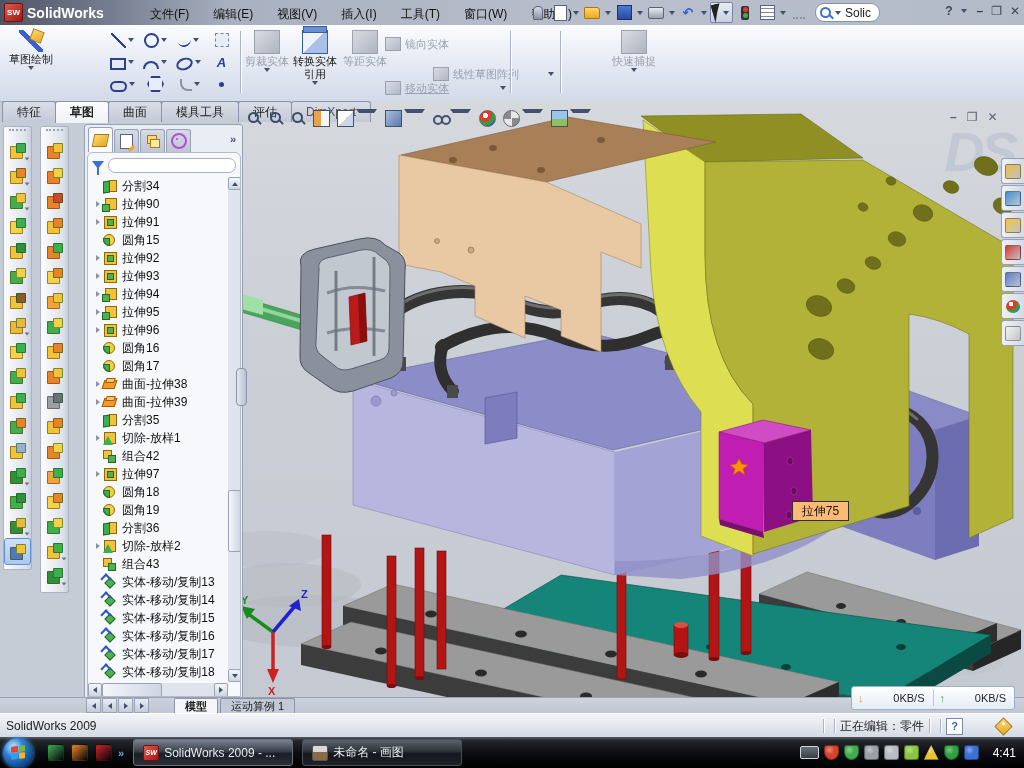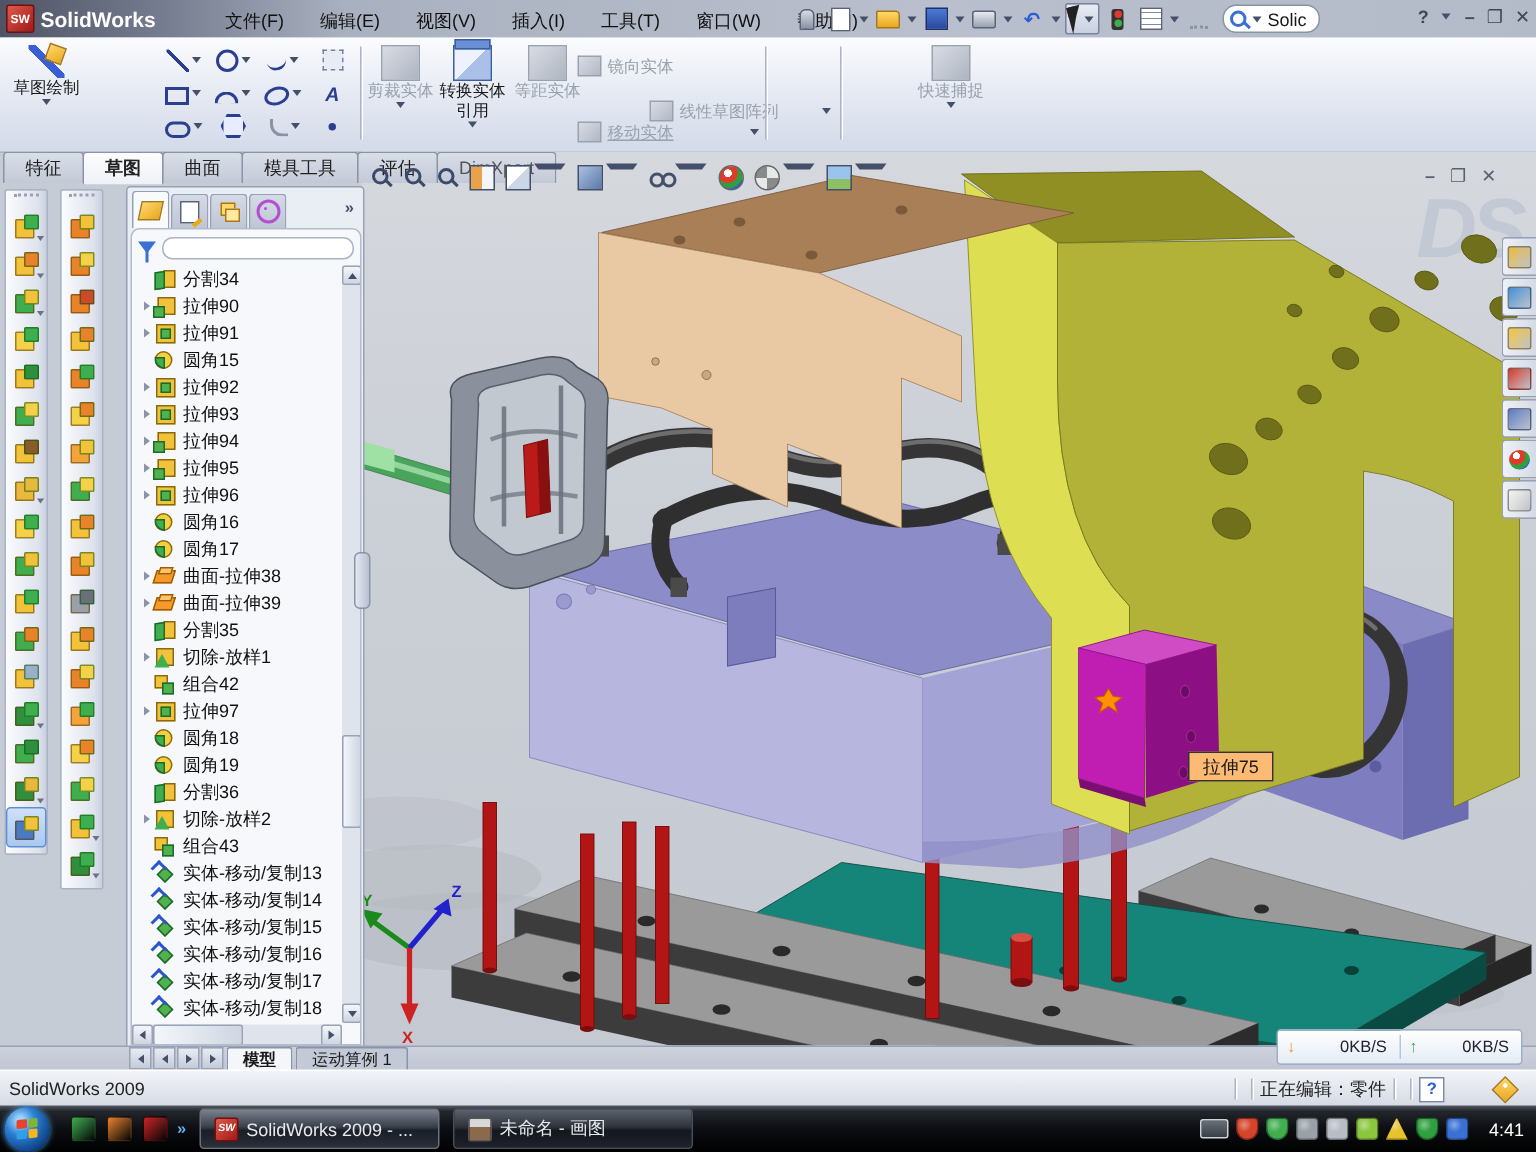--- a/index.html
+++ b/index.html
@@ -168,21 +168,21 @@
   .tpi{width:14px;height:13px;border-radius:2px;}
   #splitter{left:236px;top:368px;width:9px;height:36px;background:linear-gradient(90deg,#e4e8f0,#b8c0d0);border:1px solid #8a93a8;border-radius:4px;z-index:7;}
   #tooltip{left:744px;top:501px;width:55px;height:18px;background:#fdba74;border:1px solid #333;display:flex;align-items:center;justify-content:center;font-size:12px;z-index:8;margin-left:48px;}
   #netmeter{left:851px;top:686px;width:162px;height:22px;background:linear-gradient(180deg,#fff,#e4ecf6);border:1px solid #9ab0c8;border-radius:3px;display:flex;align-items:center;z-index:8;font-size:11px;color:#223;}
   #netmeter .cell{flex:1;display:flex;align-items:center;justify-content:space-between;padding:0 8px 0 6px;}
   #netmeter .div{width:1px;height:16px;background:#b8c6d8;}
   .arr-dn{color:#e89a1a;font-weight:bold;}
   .arr-up{color:#3fae4a;font-weight:bold;}
 
   
-  #doctabrow{left:0;top:697px;width:1024px;height:16px;background:linear-gradient(180deg,#cdd2dc,#bfc5d2);border-top:1px solid #9aa3b5;display:flex;align-items:flex-end;}
+  #doctabrow{left:0;top:697px;width:1024px;height:16px;background:linear-gradient(180deg,#cdd2dc,#bfc5d2);border-top:1px solid #9aa3b5;display:flex;align-items:flex-end;gap:23px;}
   #docnav{margin-left:86px;display:flex;gap:1px;margin-bottom:1px;}
   .dnav{width:13px;height:13px;background:linear-gradient(180deg,#e8ecf4,#c4ccda);border:1px solid #9aa3b5;display:flex;align-items:center;justify-content:center;}
   .doctab{height:15px;padding:0 10px;display:flex;align-items:center;font-size:11px;border:1px solid #8a93a8;border-bottom:none;background:#c3c9d6;margin-left:2px;border-radius:2px 2px 0 0;}
   .doctab.active{background:#f4f6fa;font-weight:bold;}
 
   
   #statusbar{left:0;top:713px;width:1024px;height:24px;background:linear-gradient(180deg,#f2f4f8,#d4d9e3);border-top:1px solid #fff;display:flex;align-items:center;font-size:12px;color:#222;}
   #statusbar .sep{width:1px;height:14px;background:#aab2c4;margin:0 5px;box-shadow:1px 0 0 #fff;}
   #sb-help{width:15px;height:15px;background:#fff;border:1px solid #7a8aa8;color:#2a5fd4;font-weight:bold;font-size:11px;display:flex;align-items:center;justify-content:center;}
   #sb-tag{width:11px;height:11px;background:linear-gradient(135deg,#ffd76a,#e8a820);border:1px solid #a87818;transform:rotate(45deg);position:relative;}

